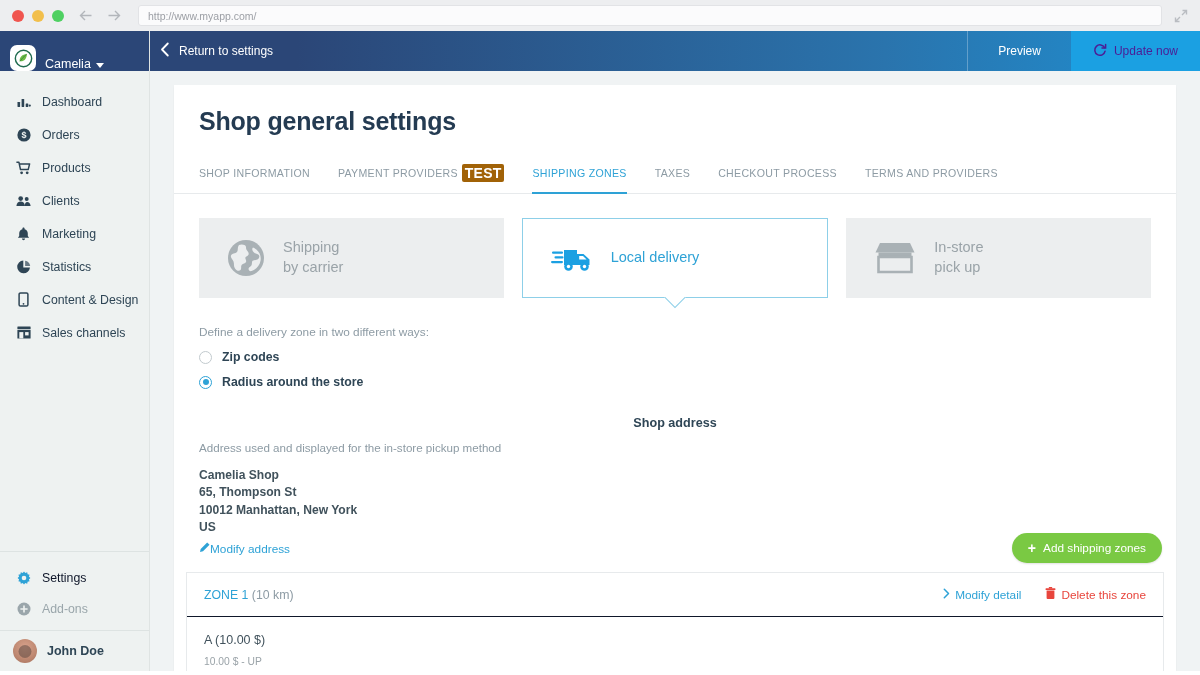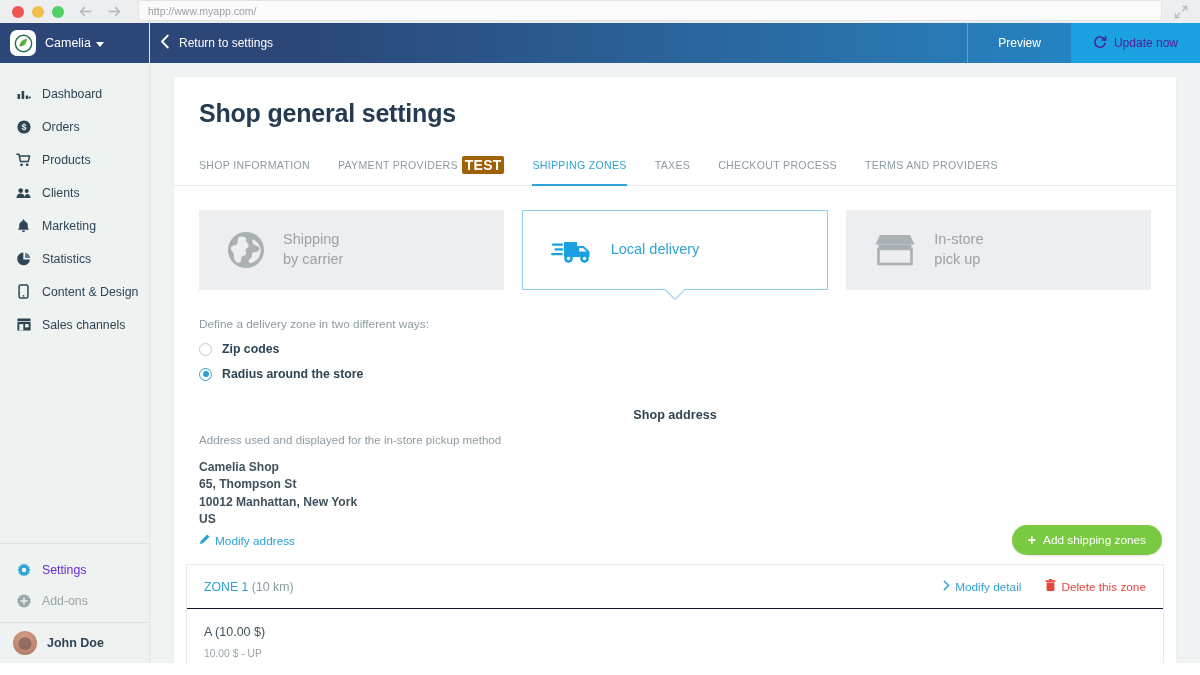--- a/index.html
+++ b/index.html
@@ -5,23 +5,24 @@
   * { box-sizing: border-box; margin: 0; padding: 0; }
   html, body {
     width: 1200px; height: 675px;
     font-family: "Liberation Sans", sans-serif;
     background: #ffffff;
     overflow: hidden;
   }
 
   
   .browser-bar {
-    height: 23px;
+    height: 31px;
     background: #edeef0;
     display: flex;
+    align-items: center;
     padding: 0 12px;
     position: relative;
   }
   .traffic { display: flex; gap: 8px; align-items: center; margin-right: 14px; }
   .dot { width: 12px; height: 12px; border-radius: 50%; }
   .dot.red { background: #f0554f; }
   .dot.yellow { background: #f2bf4c; }
   .dot.green { background: #4fd062; }
   .navarrows { display: flex; gap: 14px; align-items: center; margin-right: 16px; color: #b3b6bb; }
   .navarrows svg { display: block; }
@@ -48,21 +49,21 @@
     background: #eef2f1;
     border-right: 1px solid #dfe4e3;
     display: flex;
     flex-direction: column;
     position: relative;
   }
   .brandbar {
     height: 40px;
     background: #2b4677;
     display: flex;
-    align-items: center;
+    align-items: flex-end;
     padding-left: 10px;
     gap: 9px;
   }
   .brand-logo {
     width: 26px; height: 26px;
     border-radius: 7px;
     background: #ffffff;
     display: flex; align-items: center; justify-content: center;
   }
   .brand-name {
@@ -94,21 +95,21 @@
     display: flex; align-items: center; justify-content: center;
     color: #2e4555;
     flex: 0 0 15px;
   }
   .nav-item .ico svg { display: block; }
   .nav-bottom {
     border-top: 1px solid #dde3e2;
     padding: 10px 0 6px 0;
   }
   .nav-bottom .nav-item { padding: 8px 0 8px 16px; }
-  .nav-item.settings { color: #6d28d9; }
+  .nav-item.settings { color: #0f172a; }
   .nav-item.settings .ico { color: #2ea2d6; }
   .nav-item.addons { color: #9aa6ab; }
   .nav-item.addons .ico { color: #9aa6ab; }
   .user-row {
     border-top: 1px solid #dde3e2;
     display: flex;
     align-items: center;
     gap: 10px;
     padding: 8px 0 8px 13px;
     font-size: 12.5px;
@@ -324,21 +325,20 @@
     font-weight: bold;
     color: #41525c;
     line-height: 1.43;
   }
   .modify-addr {
     margin-top: 6px;
     font-size: 11.8px;
     color: #2ea2d6;
     display: inline-flex;
     align-items: center;
-    gap: 5px;
     cursor: pointer;
   }
 
   
   .add-zone-wrap { position: relative; height: 0; }
   .btn-add {
     position: absolute;
     right: 14px;
     top: -24px;
     background: #7ac943;

